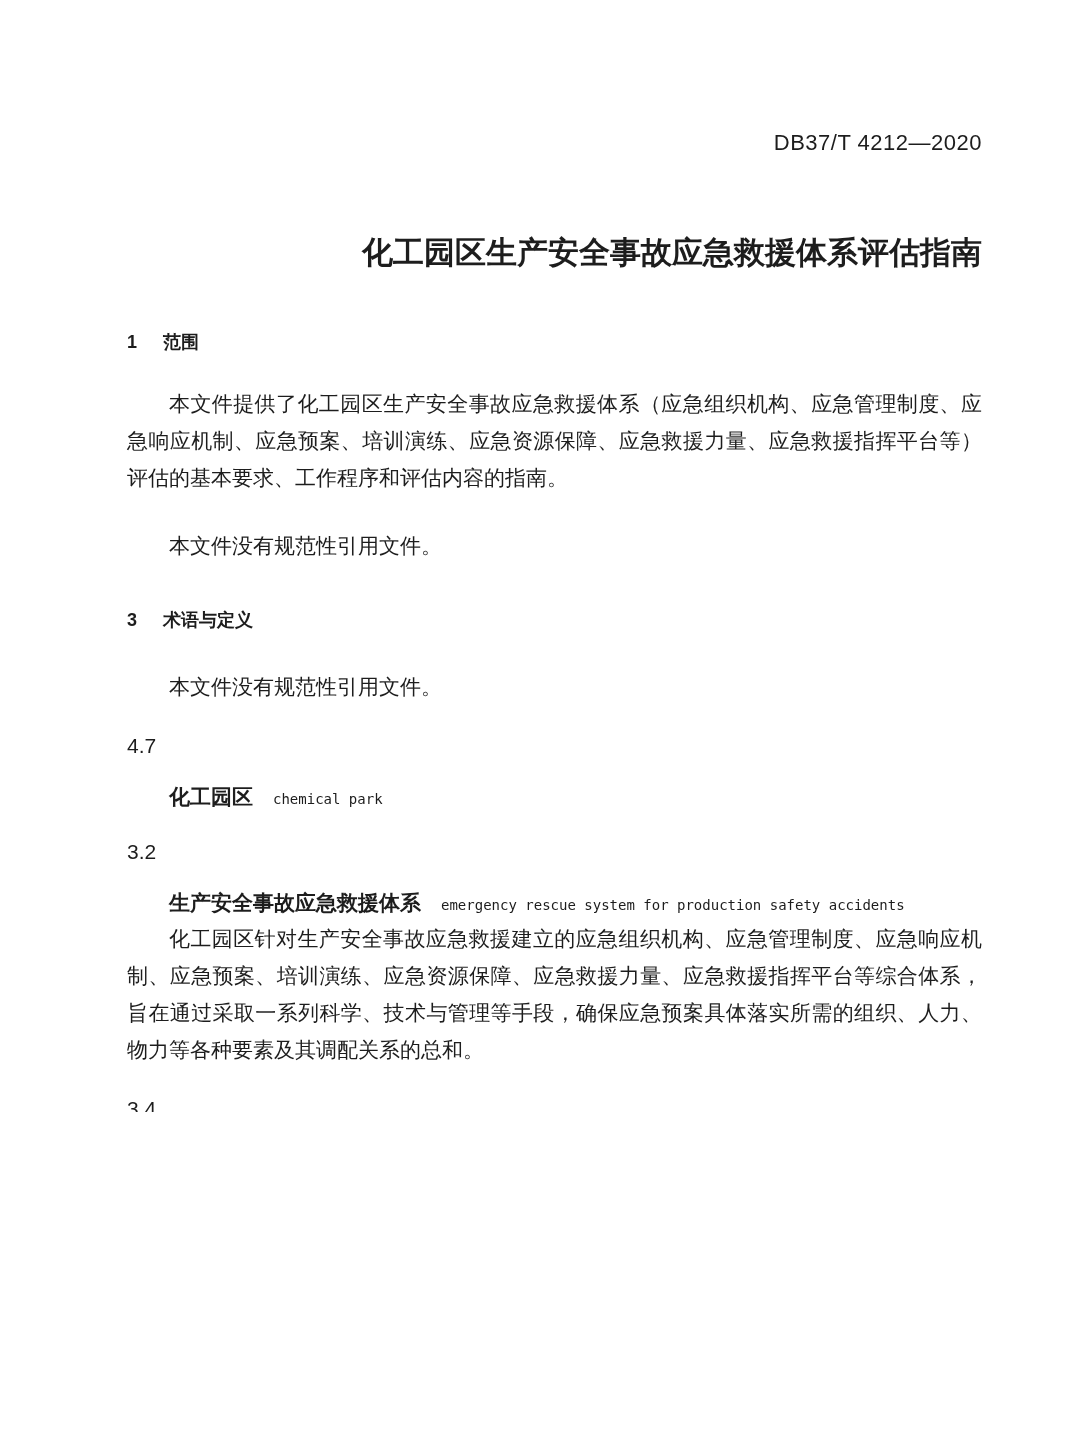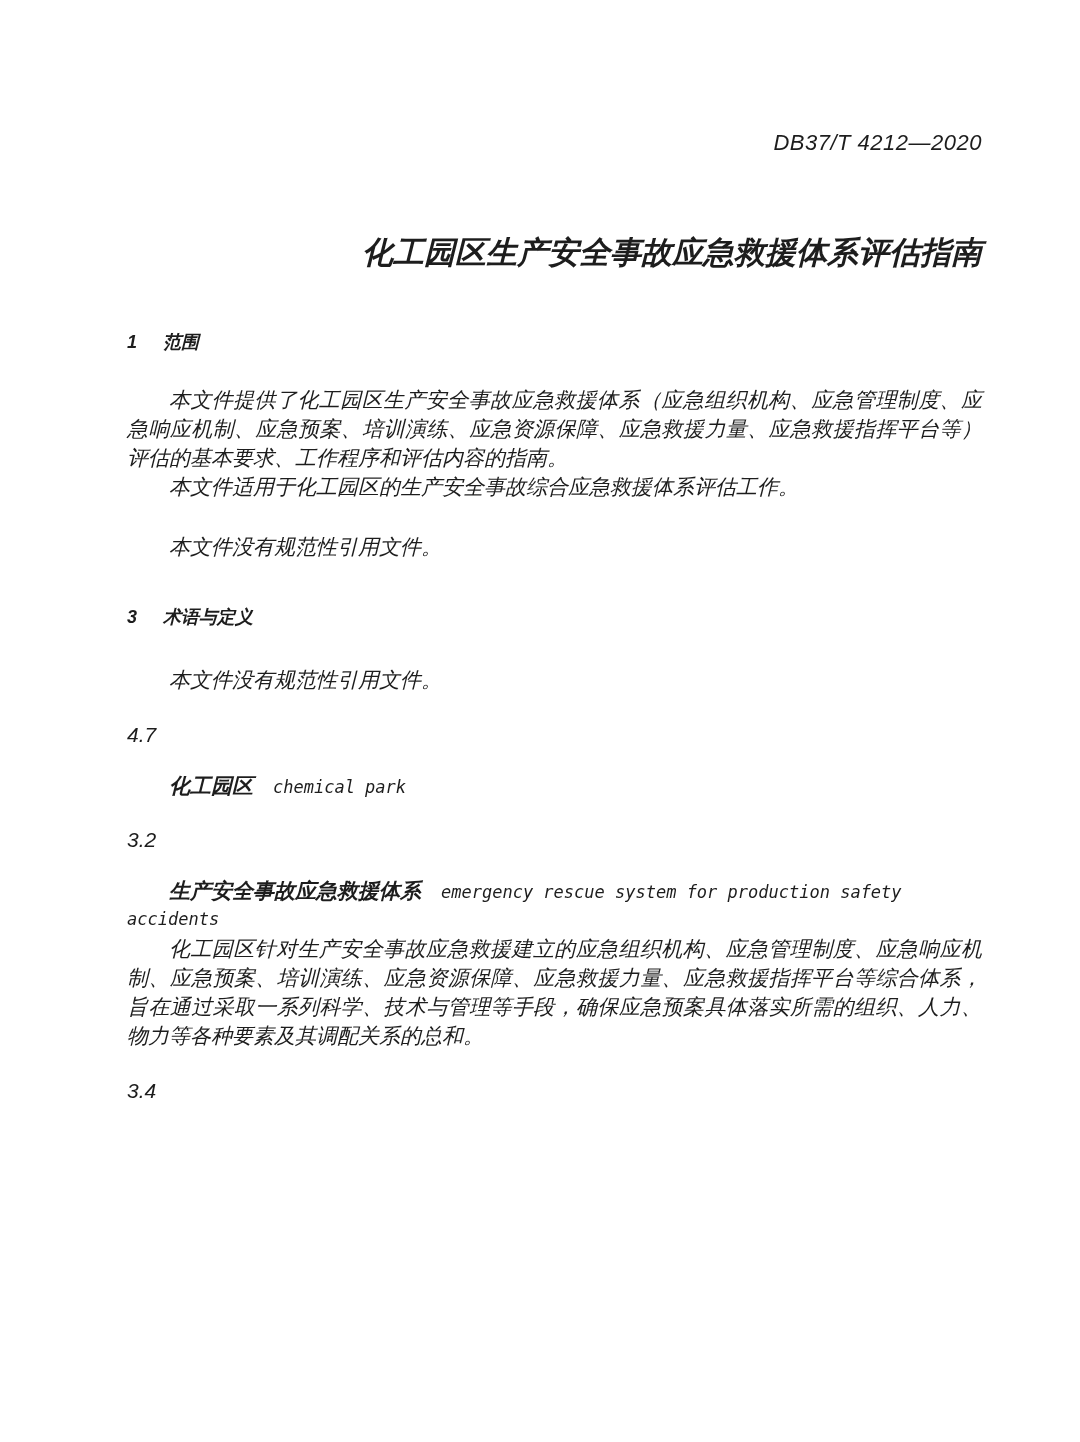--- a/index.html
+++ b/index.html
@@ -4,21 +4,20 @@
 <style>
   html, body { margin: 0; padding: 0; background: #ffffff; }
   .page {
     position: relative;
     width: 1080px;
     height: 1112px;
     background: #ffffff;
     color: #1d1d1d;
     font-family: "Liberation Serif", "DejaVu Serif", serif;
     overflow: hidden;
-    font-style: italic;
   }
   .content {
     padding: 0 98px 0 127px; 
   }
   .doc-number {
     padding-top: 131px;
     text-align: right;
     font-family: "Liberation Sans", "DejaVu Sans", sans-serif;
     font-size: 22px;
     letter-spacing: 0.5px;
@@ -39,21 +38,21 @@
     line-height: 26px;
   }
   .section-heading .h-num { margin-right: 26px; font-weight: bold; }
   .sh-scope { margin-top: 58px; }
   .sh-refs  { margin-top: 46px; }
   .sh-terms { margin-top: 42px; }
   .section-body { margin-top: 31px; }
   .section-body p, .para {
     margin: 0;
     font-size: 21px;
-    line-height: 29px;
+    line-height: 37px;
     text-align: justify;
     text-indent: 2em;
   }
   .terms-intro { margin-top: 36px; }
   .term-number {
     margin: 28px 0 0 0;
     font-family: "Liberation Sans", "DejaVu Sans", sans-serif;
     font-size: 21px;
     line-height: 24px;
   }
@@ -63,21 +62,21 @@
     font-size: 21px;
     line-height: 26px;
   }
   .term-name .zh {
     font-family: "Liberation Sans", "DejaVu Sans", sans-serif;
     font-weight: bold;
   }
   .term-name .en {
     margin-left: 20px;
     font-family: "DejaVu Sans Mono", "Liberation Mono", monospace;
-    font-size: 17px;
+    font-size: 14px;
   }
   .term-def { margin-top: 3px; }
   .page-number {
     position: absolute;
     left: 944px;
     top: 1398px;
     font-size: 19px;
     font-family: "Liberation Serif", "DejaVu Serif", serif;
   }
 </style>
@@ -89,21 +88,20 @@
 
     <div class="doc-number">DB37/T 4212—2020</div>
 
     <h1 class="doc-title">化工园区生产安全事故应急救援体系评估指南</h1>
 
     <div class="section-heading sh-scope">
       <span class="h-num">1</span><span>范围</span>
     </div>
     <div class="section-body">
       <p class="para">本文件提供了化工园区生产安全事故应急救援体系（应急组织机构、应急管理制度、应急响应机制、应急预案、培训演练、应急资源保障、应急救援力量、应急救援指挥平台等）评估的基本要求、工作程序和评估内容的指南。</p>
-      <p class="para">本文件适用于化工园区的生产安全事故综合应急救援体系评估工作。</p>
     </div>
 
     <div class="section-body">
       <p class="para">本文件没有规范性引用文件。</p>
     </div>
 
     <div class="section-heading sh-terms">
       <span class="h-num">3</span><span>术语与定义</span>
     </div>
     <div class="section-body terms-intro">

